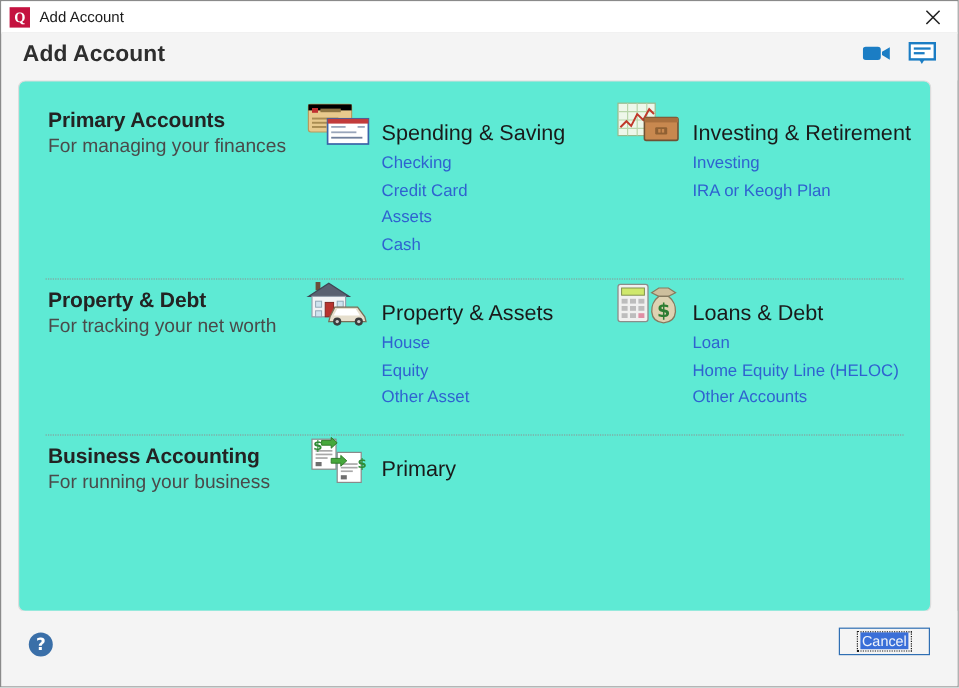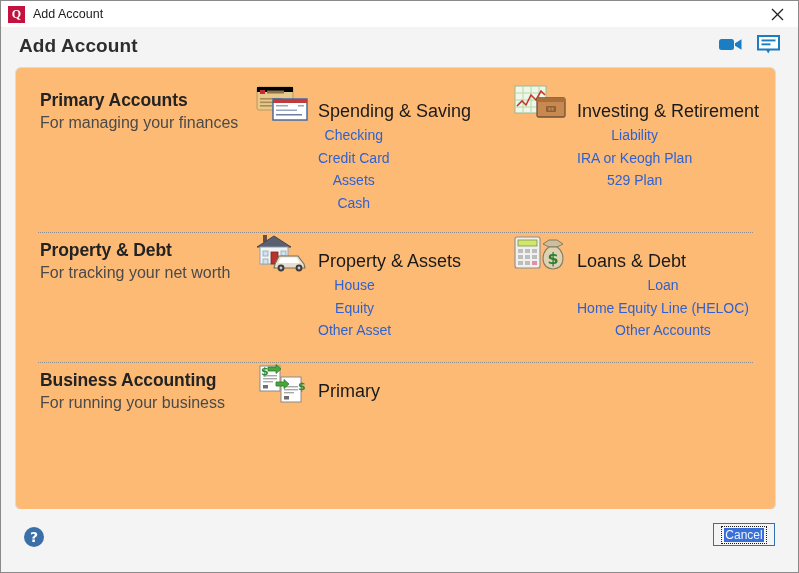--- a/index.html
+++ b/index.html
@@ -68,21 +68,21 @@
     position: absolute; right: 18px; top: 8px;
     display: flex; align-items: center; gap: 14px;
   }
   .hicon { cursor: pointer; display: block; }
 
   
   .card {
     position: absolute;
     left: 14px; top: 66px;
     width: 761px; height: 443px;
-    background: #fdba74;
+    background: #5eead4;
     border: 1px solid #dcdcdc;
     border-radius: 6px;
     box-sizing: border-box;
   }
 
   .section {
     position: absolute;
     left: 0; right: 0;
   }
   .sec-primary   { top: 22px;  height: 142px; }
@@ -143,21 +143,20 @@
     color: #1a1a1a;
     white-space: nowrap;
   }
   .group-links {
     margin: 0;
     padding: 0 0 0 64px;
     list-style: none;
   }
   .group-links li {
     margin: 0;
-    text-align: center;
   }
   .acct-link {
     display: inline-block;
     font-size: 14px;
     color: #2f62d0;
     line-height: 22.6px;
     cursor: pointer;
     white-space: nowrap;
   }
 
@@ -170,21 +169,21 @@
   }
   .help-btn {
     position: absolute;
     left: 21px; top: 17px;
     width: 22px; height: 22px;
     cursor: pointer;
   }
   .cancel-btn {
     position: absolute;
     right: 23px; top: 14px;
-    width: 62px; height: 23px;
+    width: 76px; height: 23px;
     background: #f4f4f4;
     border: 1px solid #2f6fb3;
     box-sizing: border-box;
     display: flex; align-items: center; justify-content: center;
     cursor: pointer;
     padding: 0;
     font-family: "Liberation Sans", sans-serif;
   }
   .cancel-inner {
     border: 1px dotted #1b1b1b;
@@ -298,23 +297,22 @@
                 <rect x="24" y="14" width="28" height="4" fill="#a86f3d"></rect>
                 <rect x="33" y="22" width="10" height="6" rx="1" fill="#8f6033"></rect>
                 <rect x="35.5" y="23.5" width="2" height="3" fill="#c8884f"></rect>
                 <rect x="38.5" y="23.5" width="2" height="3" fill="#c8884f"></rect>
               </g>
             </svg>
           </div>
           <div class="group-title">Investing &amp; Retirement</div>
         </div>
         <ul class="group-links">
-          <li><span class="acct-link">Liability</span></li>
+          <li><span class="acct-link">Investing</span></li>
           <li><span class="acct-link">IRA or Keogh Plan</span></li>
-          <li><span class="acct-link">529 Plan</span></li>
         </ul>
       </div>
     </div>
 
     <div class="divider div-1"></div>
 
     <div class="section sec-property">
       <div class="sec-label">
         <h2>Property &amp; Debt</h2>
         <p>For tracking your net worth</p>

